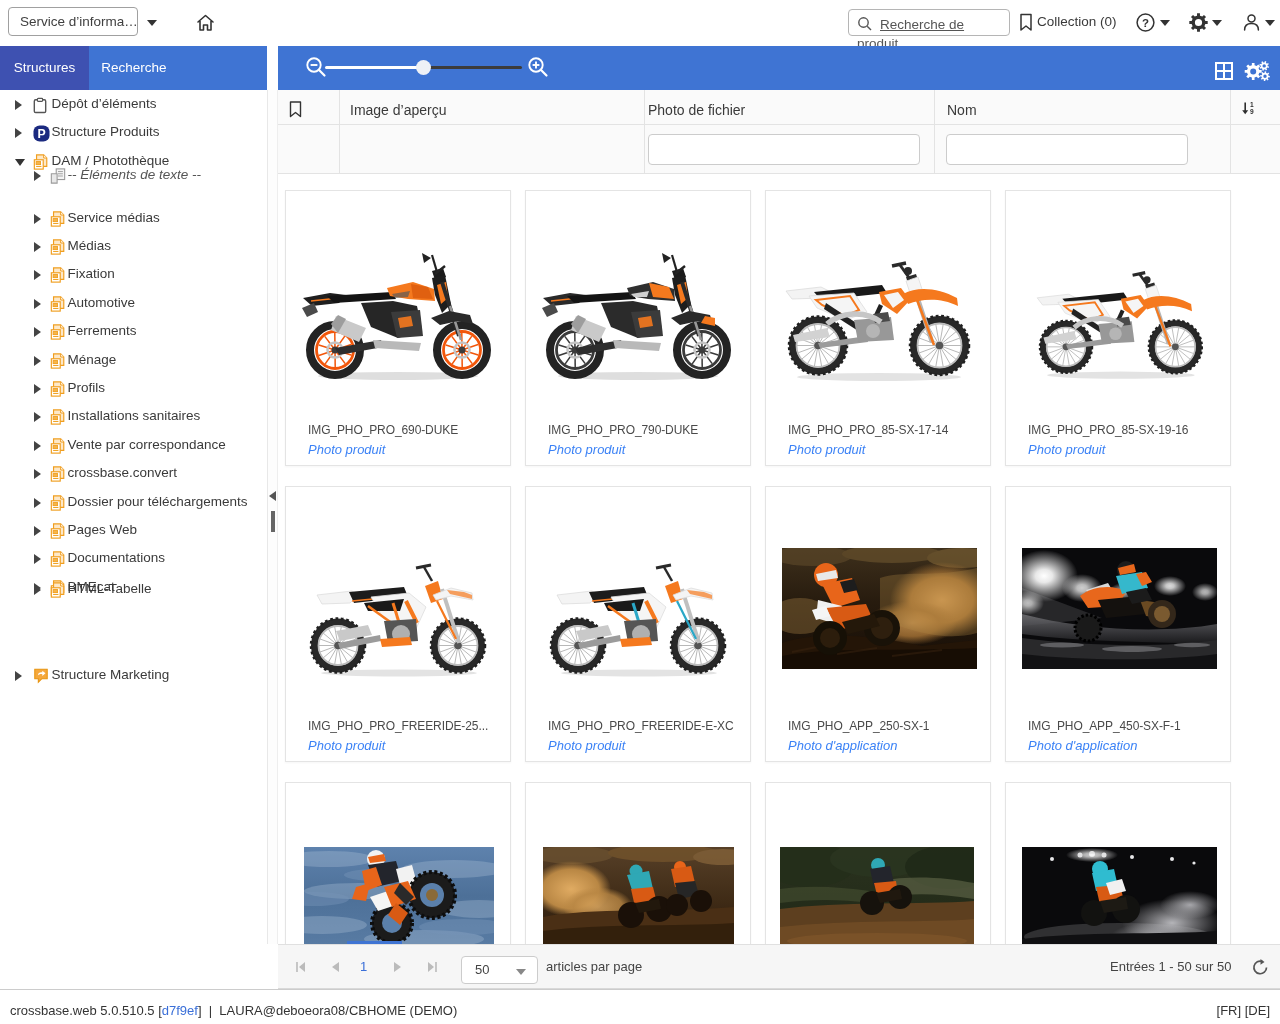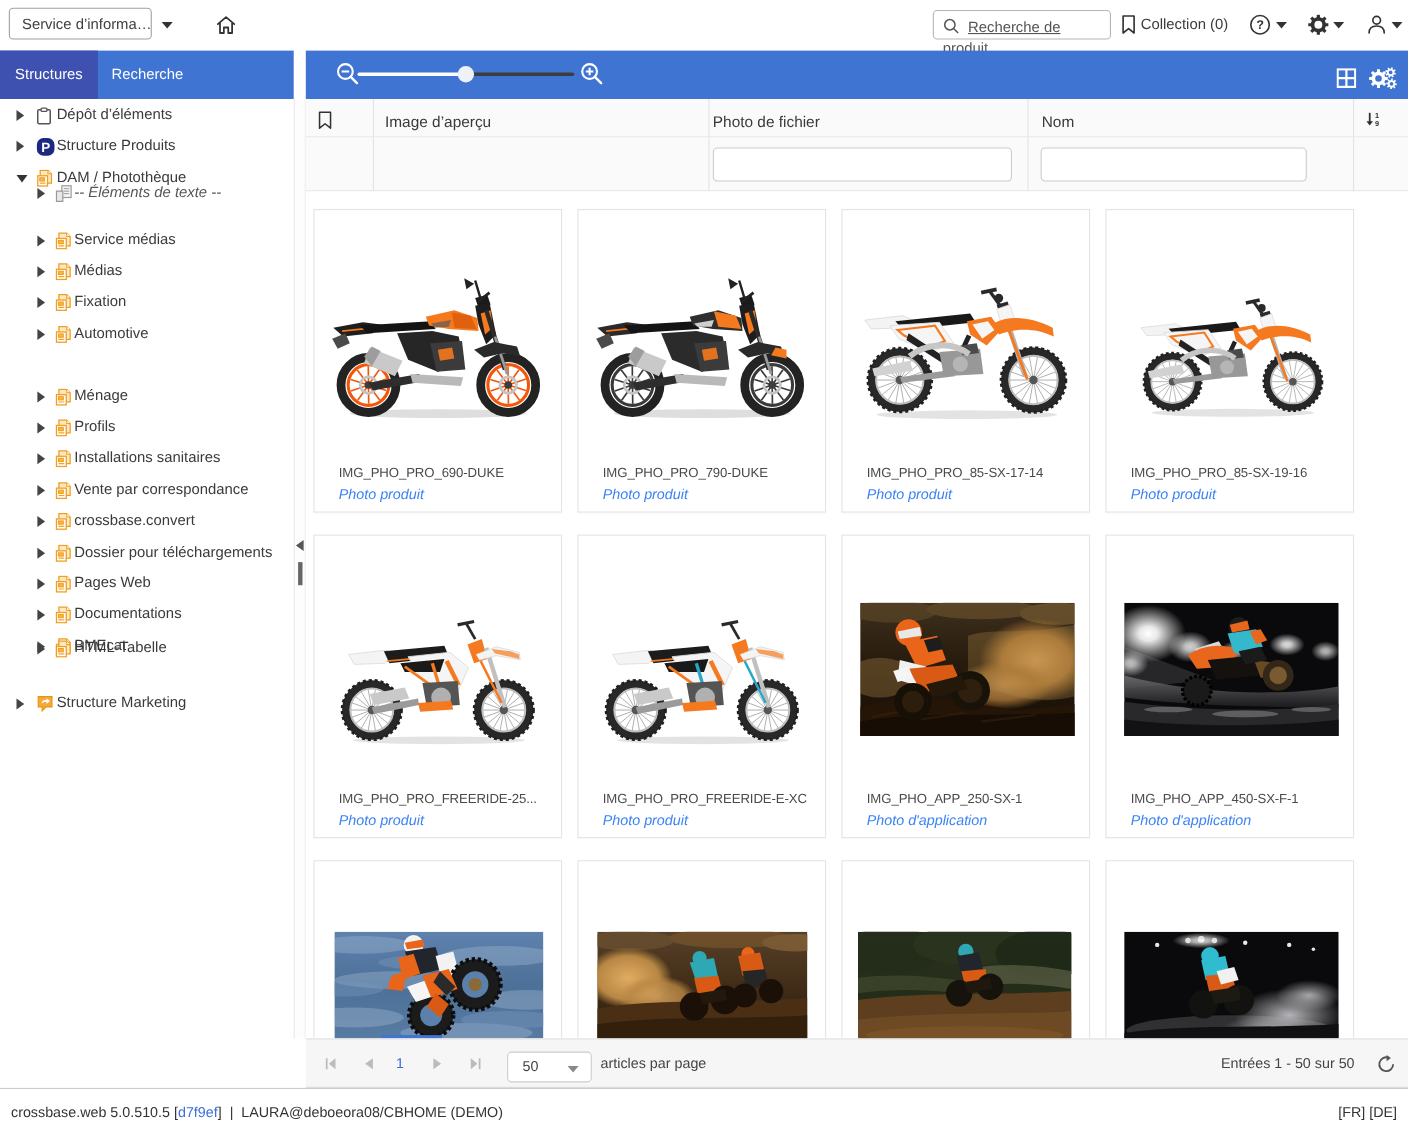--- a/index.html
+++ b/index.html
@@ -198,20 +198,31 @@
         <span class="arrR" style="left:34px;"></span>
         <span style="position:absolute;left:50px;top:6px;"><svg width="16" height="16" viewBox="0 0 18 18">
             <path d="M4 1 L12 1 L15.5 4.5 L15.5 14 L4 14 Z" fill="#fde8c8" stroke="#f09e1f" stroke-width="1.3"></path>
             <path d="M12 1 L12 4.5 L15.5 4.5" fill="#fff" stroke="#f09e1f" stroke-width="1.1"></path>
             <rect x="1.5" y="6.5" width="10" height="10.5" fill="#fff" stroke="#f09e1f" stroke-width="1.3"></rect>
             <rect x="3.5" y="8.5" width="5" height="3.4" fill="#f5b54a" stroke="#f09e1f" stroke-width="1"></rect>
             <line x1="3.5" y1="14" x2="9.5" y2="14" stroke="#f0a426" stroke-width="1.2"></line>
           </svg></span>
         <span class="lbl" style="left:67.5px;">Automotive</span>
       </div>
+    <div class="trow" style="top:228.2px;">
+        <span class="arrR" style="left:34px;"></span>
+        <span style="position:absolute;left:50px;top:6px;"><svg width="16" height="16" viewBox="0 0 18 18">
+            <path d="M4 1 L12 1 L15.5 4.5 L15.5 14 L4 14 Z" fill="#fde8c8" stroke="#f09e1f" stroke-width="1.3"></path>
+            <path d="M12 1 L12 4.5 L15.5 4.5" fill="#fff" stroke="#f09e1f" stroke-width="1.1"></path>
+            <rect x="1.5" y="6.5" width="10" height="10.5" fill="#fff" stroke="#f09e1f" stroke-width="1.3"></rect>
+            <rect x="3.5" y="8.5" width="5" height="3.4" fill="#f5b54a" stroke="#f09e1f" stroke-width="1"></rect>
+            <line x1="3.5" y1="14" x2="9.5" y2="14" stroke="#f0a426" stroke-width="1.2"></line>
+          </svg></span>
+        <span class="lbl" style="left:67.5px;">Ferrements</span>
+      </div>
     <div class="trow" style="top:256.6px;">
         <span class="arrR" style="left:34px;"></span>
         <span style="position:absolute;left:50px;top:6px;"><svg width="16" height="16" viewBox="0 0 18 18">
             <path d="M4 1 L12 1 L15.5 4.5 L15.5 14 L4 14 Z" fill="#fde8c8" stroke="#f09e1f" stroke-width="1.3"></path>
             <path d="M12 1 L12 4.5 L15.5 4.5" fill="#fff" stroke="#f09e1f" stroke-width="1.1"></path>
             <rect x="1.5" y="6.5" width="10" height="10.5" fill="#fff" stroke="#f09e1f" stroke-width="1.3"></rect>
             <rect x="3.5" y="8.5" width="5" height="3.4" fill="#f5b54a" stroke="#f09e1f" stroke-width="1"></rect>
             <line x1="3.5" y1="14" x2="9.5" y2="14" stroke="#f0a426" stroke-width="1.2"></line>
           </svg></span>
         <span class="lbl" style="left:67.5px;">Ménage</span>
@@ -308,21 +319,21 @@
         <span class="arrR" style="left:34px;"></span>
         <span style="position:absolute;left:50px;top:6px;"><svg width="16" height="16" viewBox="0 0 18 18">
             <path d="M4 1 L12 1 L15.5 4.5 L15.5 14 L4 14 Z" fill="#fde8c8" stroke="#f09e1f" stroke-width="1.3"></path>
             <path d="M12 1 L12 4.5 L15.5 4.5" fill="#fff" stroke="#f09e1f" stroke-width="1.1"></path>
             <rect x="1.5" y="6.5" width="10" height="10.5" fill="#fff" stroke="#f09e1f" stroke-width="1.3"></rect>
             <rect x="3.5" y="8.5" width="5" height="3.4" fill="#f5b54a" stroke="#f09e1f" stroke-width="1"></rect>
             <line x1="3.5" y1="14" x2="9.5" y2="14" stroke="#f0a426" stroke-width="1.2"></line>
           </svg></span>
         <span class="lbl" style="left:67.5px;">HTML-Tabelle</span>
       </div>
-    <div class="trow" style="top:536px;">
+    <div class="trow" style="top:572px;">
         <span class="arrR" style="left:15px;"></span>
         <span style="position:absolute;left:33px;top:6px;"><svg width="16" height="16" viewBox="0 0 18 18">
             <path d="M2 1.5 L16 1.5 L16 12 L10 12 L6 16 L6 12 L2 12 Z" fill="#f5a83c" stroke="#e8940f" stroke-width="1.2"></path>
             <path d="M5.5 8.5 C5.5 5.5 8 4.5 10.5 4.9 L10.5 3 L14 6 L10.5 9 L10.5 7 C8.5 6.6 6.5 7.2 5.5 8.5 Z" fill="#fff"></path>
           </svg></span>
         <span class="lbl" style="left:51.5px;">Structure Marketing</span>
       </div>
   </div>
   <div id="gutter"></div>
   <div id="colArr"></div>

